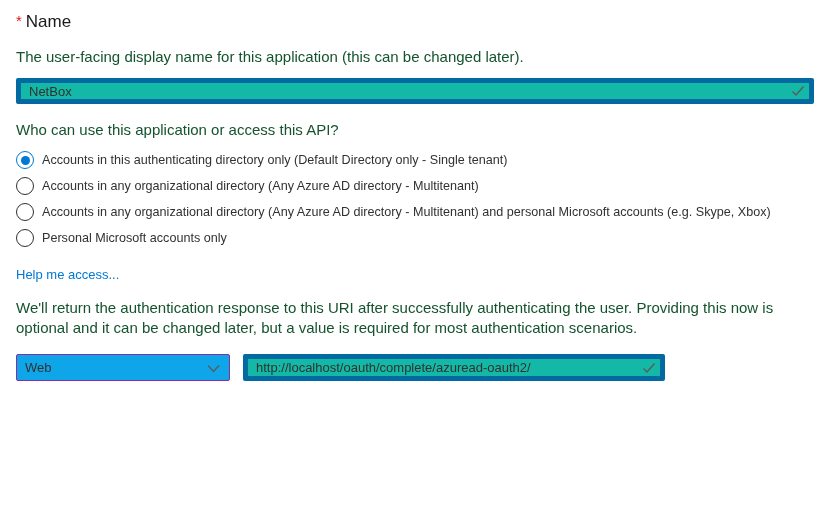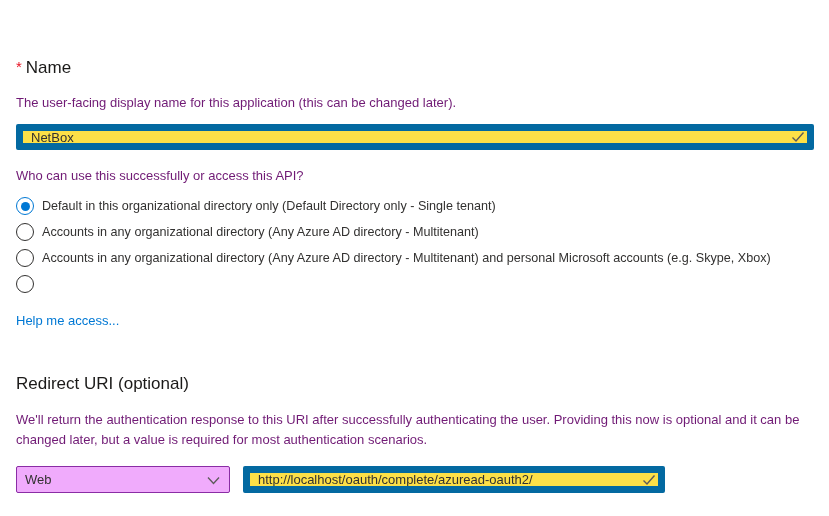--- a/index.html
+++ b/index.html
@@ -3,49 +3,49 @@
 <meta charset="utf-8">
 <style>
   * { box-sizing: border-box; margin: 0; padding: 0; }
   html, body {
     width: 829px; height: 516px;
     background: #ffffff;
     font-family: "Liberation Sans", sans-serif;
     color: #323130;
     overflow: hidden;
   }
-  .page { padding: 10px 15px 0 16px; margin-top: 46px; }
+  .page { padding: 10px 15px 0 16px; }
 
   .section-title {
     font-size: 17px;
     line-height: 22px;
     font-weight: 400;
     color: #1b1a19;
   }
   .req { color: #e81123; margin-right: 4px; font-size: 15px; vertical-align: 1px; }
 
-  .body-text { font-size: 13px; line-height: 17px; color: #701a75; }
+  .body-text { font-size: 15px; line-height: 17px; color: #14532d; }
 
   .name-desc { margin-top: 15px; }
 
   .input-wrap {
     position: relative;
     margin-top: 13px;
     height: 26px;
   }
   .text-input {
     width: 100%; height: 26px;
-    border: 7px solid #0369a1;
+    border: 5px solid #0369a1;
     border-radius: 2px;
     padding: 0 28px 0 8px;
     font-family: "Liberation Sans", sans-serif;
     font-size: 13px;
     color: #323130;
     outline: none;
-    background: #fde047;
+    background: #14b8a6;
   }
   .check-icon {
     position: absolute; right: 9px; top: 6px;
     width: 14px; height: 14px;
     pointer-events: none;
   }
 
   .sat-title { margin-top: 42px; }
   .sat-question { margin-top: 17px; }
 
@@ -97,21 +97,21 @@
   .redirect-row {
     margin-top: 16px;
     display: flex;
     gap: 13px;
   }
   .platform-select {
     position: relative;
     width: 214px; height: 27px;
     border: 1px solid #8a2da5;
     border-radius: 2px;
-    background: #f0abfc;
+    background: #0ea5e9;
     display: flex; align-items: center;
     padding: 0 30px 0 8px;
     font-size: 13px;
     color: #323130;
     cursor: pointer;
   }
   .chevron-icon {
     position: absolute; right: 9px; top: 9px;
     width: 13px; height: 9px;
     pointer-events: none;
@@ -135,46 +135,46 @@
 
   <div class="input-wrap">
     <input class="text-input" type="text" value="NetBox" style="">
     <svg class="check-icon" viewBox="0 0 14 14">
       <path d="M1.5 7.5 L5 11 L12.5 2.5" fill="none" stroke="#5c5b59" stroke-width="1.4"></path>
     </svg>
   </div>
 
   
 
-  <div class="body-text sat-question">Who can use this successfully or access this API?</div>
+  <div class="body-text sat-question">Who can use this application or access this API?</div>
 
   <div class="radio-list">
     <div class="radio-row selected">
       <span class="radio-outer">
           <span class="radio-dot"></span>
         </span>
-      <span class="radio-label">Default in this organizational directory only (Default Directory only - Single tenant)</span>
+      <span class="radio-label">Accounts in this authenticating directory only (Default Directory only - Single tenant)</span>
     </div>
     <div class="radio-row">
       <span class="radio-outer"></span>
       <span class="radio-label">Accounts in any organizational directory (Any Azure AD directory - Multitenant)</span>
     </div>
     <div class="radio-row">
       <span class="radio-outer"></span>
       <span class="radio-label">Accounts in any organizational directory (Any Azure AD directory - Multitenant) and personal Microsoft accounts (e.g. Skype, Xbox)</span>
     </div>
     <div class="radio-row">
       <span class="radio-outer"></span>
+      <span class="radio-label">Personal Microsoft accounts only</span>
     </div>
   </div>
 
   <a class="help-link">Help me access...</a>
 
   
-  <div class="section-title redirect-title">Redirect URI (optional)</div>
 
   <div class="body-text redirect-desc">We'll return the authentication response to this URI after successfully authenticating the user. Providing this now is optional and it can be changed later, but a value is required for most authentication scenarios.</div>
 
   <div class="redirect-row">
     <div class="platform-select">
       <span>Web</span>
       <svg class="chevron-icon" viewBox="0 0 13 9">
         <path d="M1 1.5 L6.5 7.5 L12 1.5" fill="none" stroke="#5c5b59" stroke-width="1.3"></path>
       </svg>
     </div>

